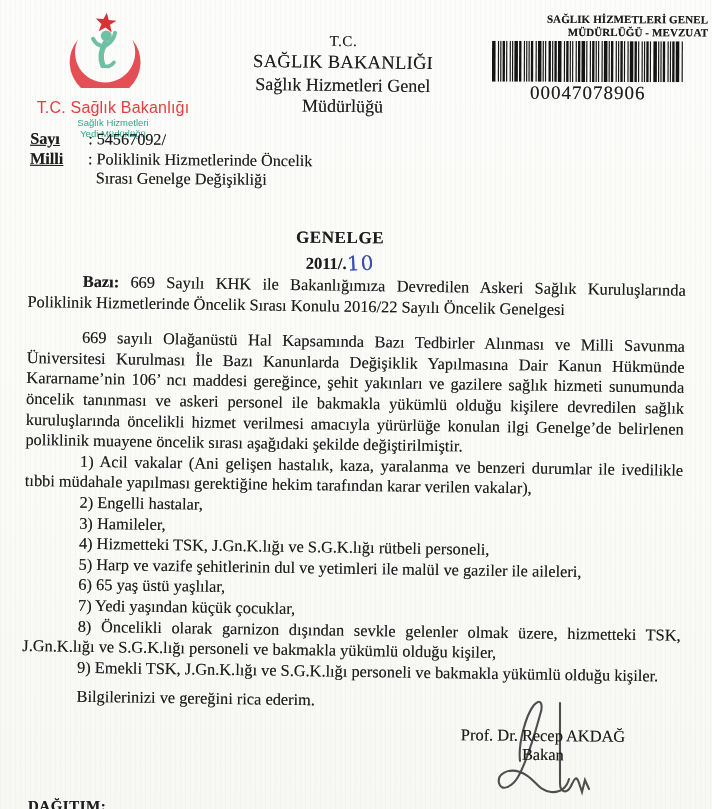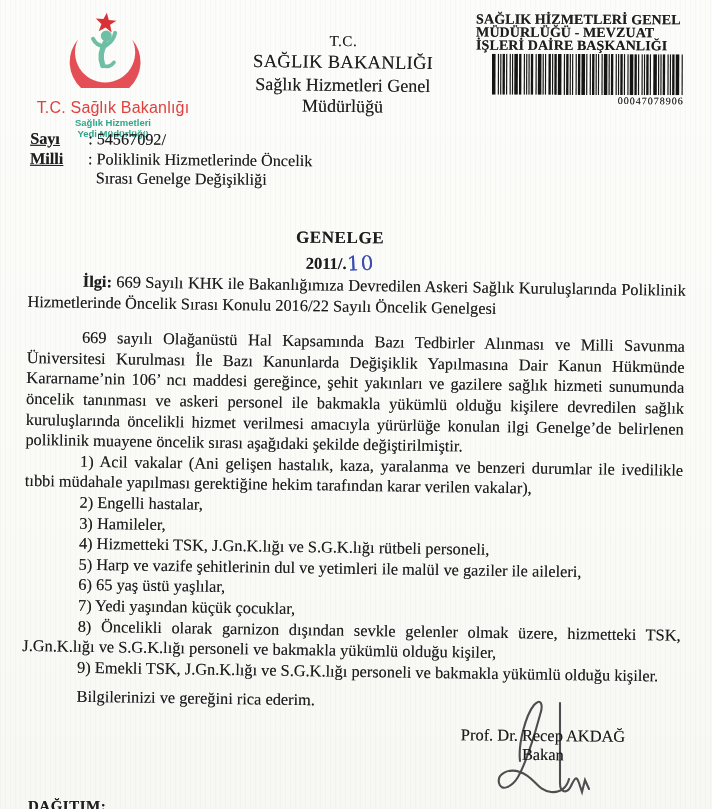--- a/index.html
+++ b/index.html
@@ -16,36 +16,36 @@
     color:var(--text,#1d1d1f);
   }
   .page *{box-sizing:border-box;}
   .soft{text-shadow:0 0 0.45px rgba(20,20,20,0.55);}
 
   
   .logo{position:absolute;left:28px;top:12px;width:170px;text-align:center;}
   .logo svg{display:block;margin-left:24px;}
   .logo-t1{font-family:"Liberation Sans","DejaVu Sans",sans-serif;font-weight:normal;
            font-size:16px;color:var(--accent-red,#e0413f);letter-spacing:0.2px;margin-top:11px;}
-  .logo-t2,.logo-t3{font-family:"Liberation Sans","DejaVu Sans",sans-serif;font-weight:bold;
+  .logo-t2,.logo-t3{font-family:"Liberation Sans","DejaVu Sans",sans-serif;font-weight:normal;
            font-size:9.5px;color:var(--accent-teal,#35a48b);line-height:11px;}
 
   
   .head-center{position:absolute;left:223px;top:33px;width:240px;text-align:center;
                transform:rotate(0.7deg);}
   .hc1{font-size:15px;letter-spacing:0.5px;}
   .hc2{font-size:18.5px;margin-top:2px;letter-spacing:0.3px;}
   .hc3{font-size:18px;margin-top:2px;}
 
   
   .barcode{position:absolute;left:476px;top:13px;width:232px;transform:rotate(0.2deg);}
-  .bc-line{font-size:14px;font-weight:600;line-height:13px;letter-spacing:0.1px;}
+  .bc-line{font-size:11px;font-weight:600;line-height:13px;letter-spacing:0.1px;text-align:right;}
   .bc-meta{font-size:10.4px;line-height:13px;margin-top:1px;}
   .bc-bars{display:block;width:192px;height:41px;margin:2px 0 0 16px;fill:#151515;}
-  .bc-num{width:192px;margin-left:16px;text-align:right;font-size:10px;letter-spacing:1px;margin-top:0px;}
+  .bc-num{width:192px;margin-left:16px;text-align:center;font-size:19px;letter-spacing:1px;margin-top:0px;}
 
   
   .meta{position:absolute;left:30px;top:131px;transform:rotate(0.5deg);font-size:16.2px;}
   .meta-row{display:flex;line-height:19.5px;}
   .meta-label{width:58px;font-weight:bold;text-decoration:underline;}
   .meta-value .kv1{display:block;}
   .meta-value .kv2{display:block;padding-left:8px;}
 
   
   .genelge{position:absolute;left:0;top:228px;width:680px;text-align:center;transform:rotate(0.4deg);}
@@ -98,21 +98,20 @@
   </div>
 
   <div class="head-center soft">
     <div class="hc1">T.C.</div>
     <div class="hc2">SAĞLIK BAKANLIĞI</div>
     <div class="hc3">Sağlık Hizmetleri Genel Müdürlüğü</div>
   </div>
 
   <div class="barcode soft">
     <div class="bc-line">SAĞLIK HİZMETLERİ GENEL MÜDÜRLÜĞÜ - MEVZUAT</div>
-    <div class="bc-line">İŞLERİ DAİRE BAŞKANLIĞI</div>
     <svg class="bc-bars" id="barcode-svg" preserveAspectRatio="none" viewBox="0 0 163 42">
         <rect x="0" y="0" width="3" height="42"></rect>
         <rect x="5" y="0" width="1" height="42"></rect>
         <rect x="7" y="0" width="1" height="42"></rect>
         <rect x="9" y="0" width="2" height="42"></rect>
         <rect x="12" y="0" width="1" height="42"></rect>
         <rect x="15" y="0" width="1" height="42"></rect>
         <rect x="17" y="0" width="1" height="42"></rect>
         <rect x="19" y="0" width="3" height="42"></rect>
         <rect x="23" y="0" width="2" height="42"></rect>
@@ -182,21 +181,21 @@
       </span>
     </div>
   </div>
 
   <div class="genelge soft">
     <div class="g1">GENELGE</div>
     <div class="g2"><span>2011/.</span><span class="hand">10</span></div>
   </div>
 
   <div class="letter soft">
-    <p class="ilgi"><b>İlgi:</b> <span>669 Sayılı KHK ile Bakanlığımıza Devredilen Askeri Sağlık Kuruluşlarında Poliklinik Hizmetlerinde Öncelik Sırası Konulu 2016/22 Sayılı Öncelik Genelgesi</span></p>
+    <p class="ilgi"><b>Bazı:</b> <span>669 Sayılı KHK ile Bakanlığımıza Devredilen Askeri Sağlık Kuruluşlarında Poliklinik Hizmetlerinde Öncelik Sırası Konulu 2016/22 Sayılı Öncelik Genelgesi</span></p>
     <p>669 sayılı Olağanüstü Hal Kapsamında Bazı Tedbirler Alınması ve Milli Savunma Üniversitesi Kurulması İle Bazı Kanunlarda Değişiklik Yapılmasına Dair Kanun Hükmünde Kararname’nin 106’ ncı maddesi gereğince, şehit yakınları ve gazilere sağlık hizmeti sunumunda öncelik tanınması ve askeri personel ile bakmakla yükümlü olduğu kişilere devredilen sağlık kuruluşlarında öncelikli hizmet verilmesi amacıyla yürürlüğe konulan ilgi Genelge’de belirlenen poliklinik muayene öncelik sırası aşağıdaki şekilde değiştirilmiştir.</p>
     <p>1) Acil vakalar (Ani gelişen hastalık, kaza, yaralanma ve benzeri durumlar ile ivedilikle tıbbi müdahale yapılması gerektiğine hekim tarafından karar verilen vakalar),</p>
     <p>2) Engelli hastalar,</p>
     <p>3) Hamileler,</p>
     <p>4) Hizmetteki TSK, J.Gn.K.lığı ve S.G.K.lığı rütbeli personeli,</p>
     <p>5) Harp ve vazife şehitlerinin dul ve yetimleri ile malül ve gaziler ile aileleri,</p>
     <p>6) 65 yaş üstü yaşlılar,</p>
     <p>7) Yedi yaşından küçük çocuklar,</p>
     <p>8) Öncelikli olarak garnizon dışından sevkle gelenler olmak üzere, hizmetteki TSK, J.Gn.K.lığı ve S.G.K.lığı personeli ve bakmakla yükümlü olduğu kişiler,</p>
     <p>9) Emekli TSK, J.Gn.K.lığı ve S.G.K.lığı personeli ve bakmakla yükümlü olduğu kişiler.</p>

